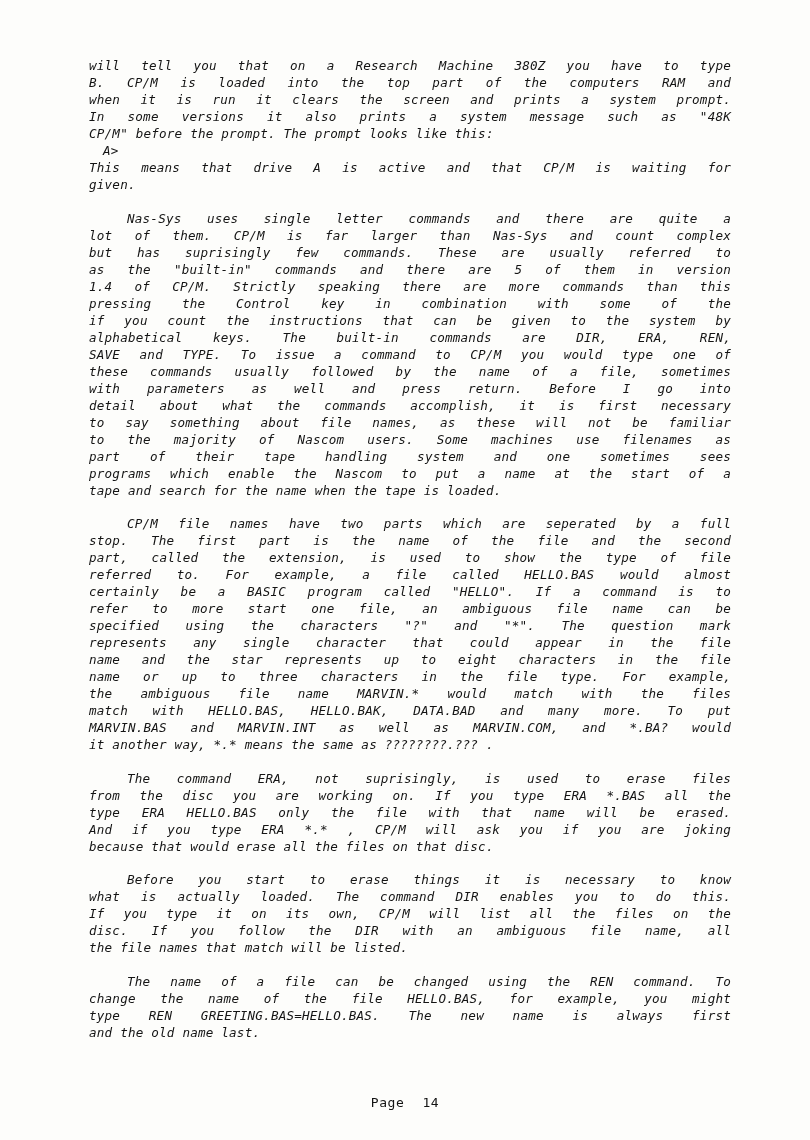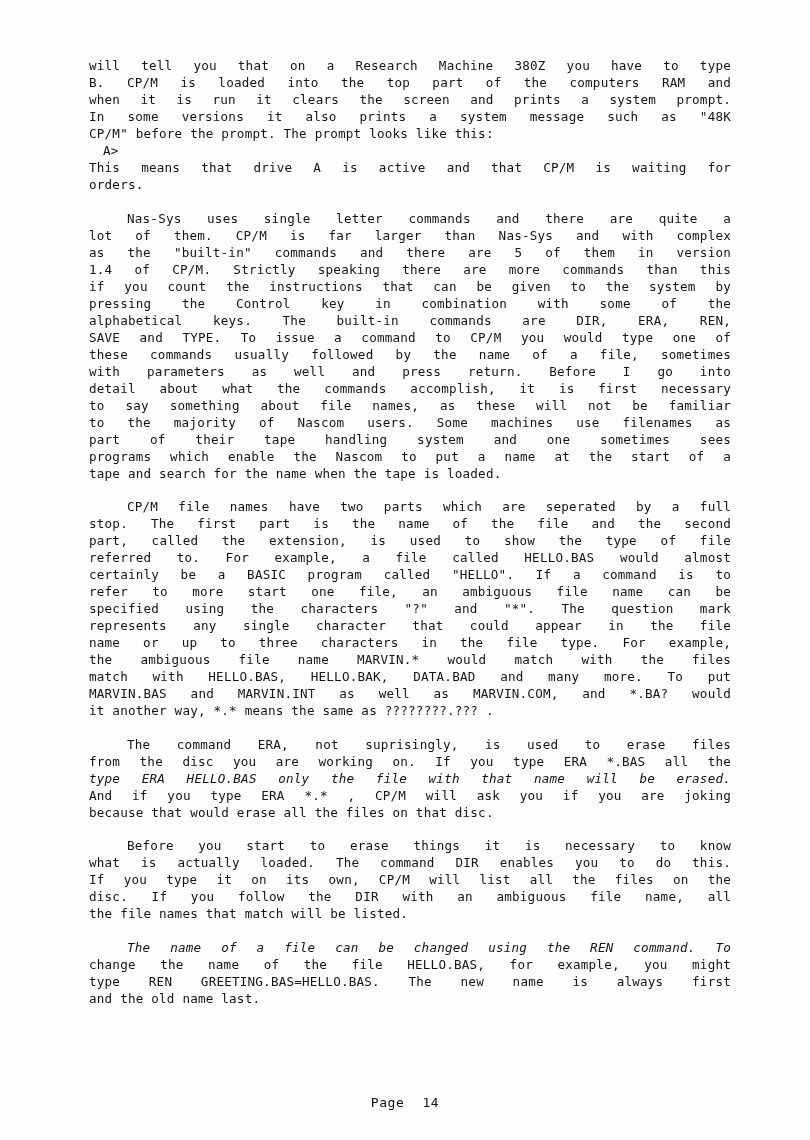--- a/index.html
+++ b/index.html
@@ -7,20 +7,21 @@
     width: 810px; height: 1140px; background: #fdfdfb; position: relative; overflow: hidden;
     font-family: "DejaVu Sans Mono", "Liberation Mono", monospace;
     color: #141414;
   }
   .page { position: absolute; left: 89px; top: 57px; width: 642px; }
   .para { margin: 0 0 16.5px 0; }
   .line {
     display: block; height: 17px; line-height: 17px; font-size: 12.6px;
     white-space: nowrap; text-align: justify; text-align-last: justify;
     letter-spacing: 0.2px;
+    font-style: italic;
   }
   .line.last { text-align-last: left; }
   .line.indent { padding-left: 38px; }
   .line.prompt { padding-left: 14px; text-align-last: left; }
   .it { font-style: italic; }
   .footer {
     position: absolute; top: 1095px; left: 0; width: 810px; text-align: center;
     font-size: 13px; letter-spacing: 0.6px;
   }
   .footer span + span { margin-left: 18px; }
@@ -31,30 +32,31 @@
 <div class="page">
 
   <div class="para">
     <span class="line">will tell you that on a Research Machine 380Z you have  to  type</span>
     <span class="line">B.  CP/M is loaded into the top part of the  computers  RAM  and</span>
     <span class="line">when it is run it clears the screen and prints a system  prompt.</span>
     <span class="line">In some versions it also prints a system message  such  as  "48K</span>
     <span class="line last">CP/M" before the prompt.  The prompt looks like this:</span>
     <span class="line prompt">A&gt;</span>
     <span class="line">This means that drive A is active and that CP/M is  waiting  for</span>
-    <span class="line last">orders.</span>
+    <span class="line last">given.</span>
   </div>
 
   <div class="para">
     <span class="line indent">Nas-Sys uses single letter commands and there  are  quite  a</span>
-    <span class="line">lot of them.  CP/M is far larger than Nas-Sys and  with  complex</span>
+    <span class="line">lot of them.  CP/M is far larger than Nas-Sys and  count  complex</span>
+    <span class="line">but has suprisingly few commands.  These are usually referred to</span>
     <span class="line">as the "built-in" commands and there are 5 of  them  in  version</span>
     <span class="line">1.4 of CP/M. Strictly speaking there are more commands than this</span>
+    <span class="line">pressing the  Control  key  in  combination  with  some  of  the</span>
     <span class="line">if you count the instructions that can be given to the system by</span>
-    <span class="line">pressing the  Control  key  in  combination  with  some  of  the</span>
     <span class="line">alphabetical keys.  The built-in commands  are  DIR,  ERA,  REN,</span>
     <span class="line">SAVE and TYPE.  To issue a command to CP/M you would type one of</span>
     <span class="line">these commands usually followed by the name of a file, sometimes</span>
     <span class="line">with parameters as well and press  return.   Before  I  go  into</span>
     <span class="line">detail about what the commands accomplish, it is first necessary</span>
     <span class="line">to say something about file names, as these will not be familiar</span>
     <span class="line">to the majority of Nascom users.  Some machines use filenames as</span>
     <span class="line">part of their  tape  handling  system  and  one  sometimes  sees</span>
     <span class="line">programs which enable the Nascom to put a name at the start of a</span>
     <span class="line last">tape and search for the name when the tape is loaded.</span>
@@ -62,20 +64,21 @@
 
   <div class="para">
     <span class="line indent">CP/M file names have two parts which are seperated by a full</span>
     <span class="line">stop.  The first part is the name of the  file  and  the  second</span>
     <span class="line">part, called the extension, is used to show  the  type  of  file</span>
     <span class="line">referred to.  For example, a file called HELLO.BAS would  almost</span>
     <span class="line">certainly be a BASIC program called "HELLO".  If a command is to</span>
     <span class="line">refer to more start one file,  an  ambiguous  file  name  can  be</span>
     <span class="line">specified using the characters "?" and "*".  The  question  mark</span>
     <span class="line">represents any single character that could appear  in  the  file</span>
+    <span class="line">name and the star represents up to eight characters in the  file</span>
     <span class="line">name or up to three characters in the file type.  For  example,</span>
     <span class="line">the ambiguous file name MARVIN.*  would  match  with  the  files</span>
     <span class="line">match with HELLO.BAS, HELLO.BAK, DATA.BAD and many more.  To put</span>
     <span class="line">MARVIN.BAS and MARVIN.INT as well as MARVIN.COM, and *.BA? would</span>
     <span class="line last">it another way, *.* means the same as ????????.??? .</span>
   </div>
 
   <div class="para">
     <span class="line indent">The command ERA, not suprisingly, is  used  to  erase  files</span>
     <span class="line">from the disc you are working on.  If you type ERA *.BAS all the</span>

